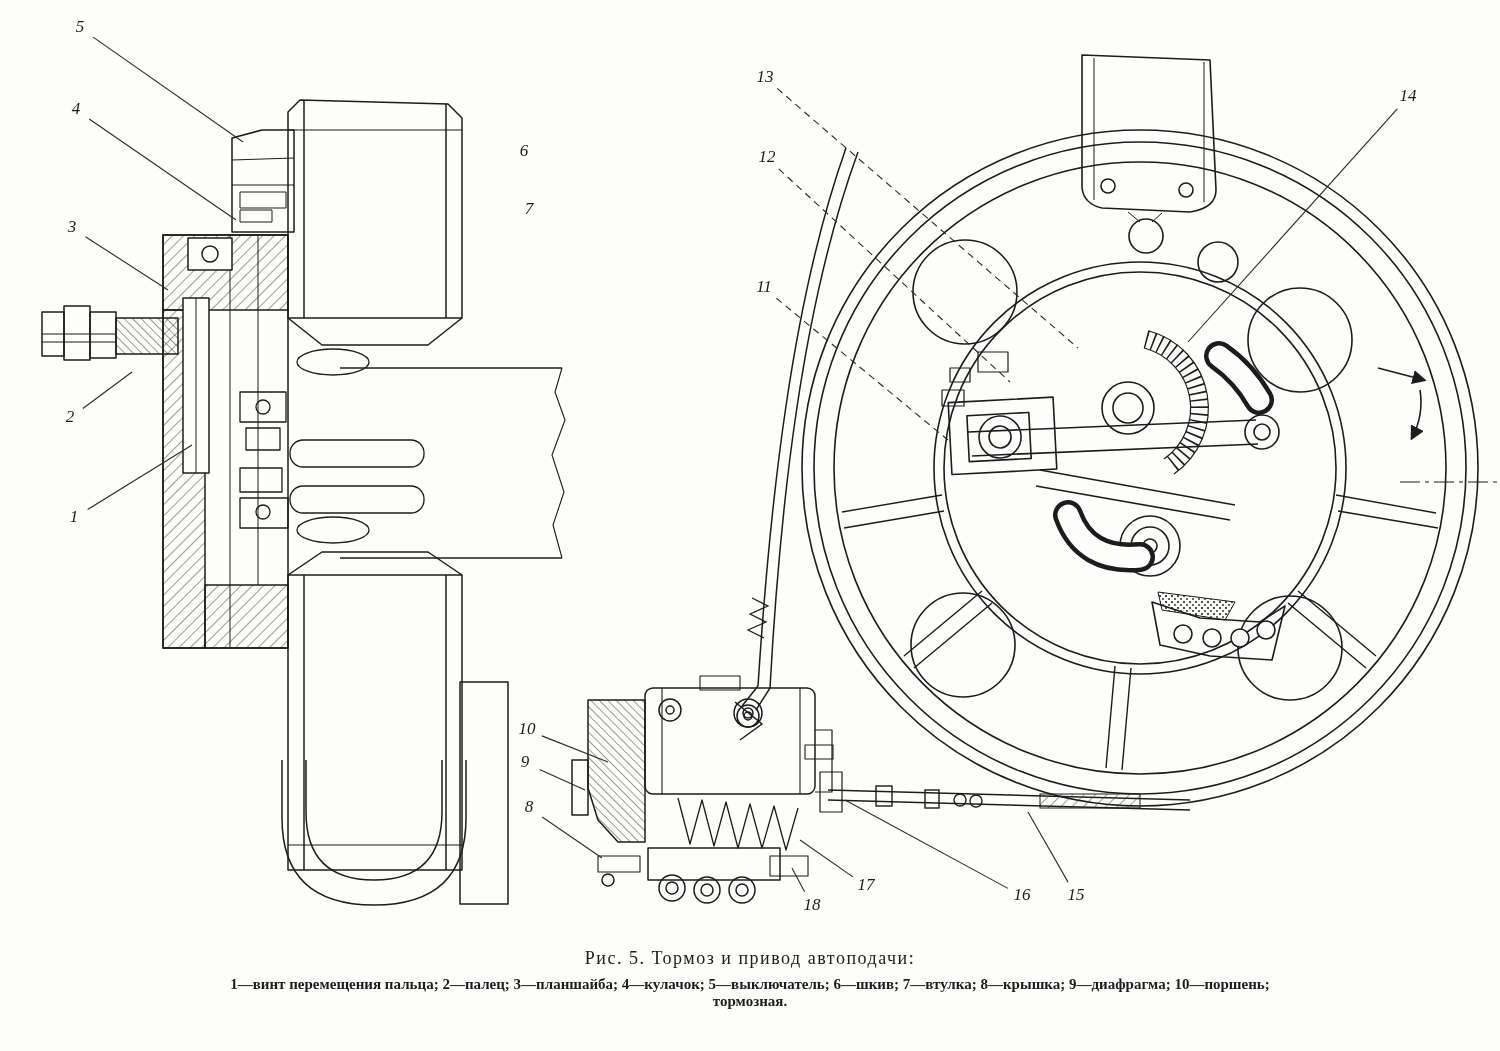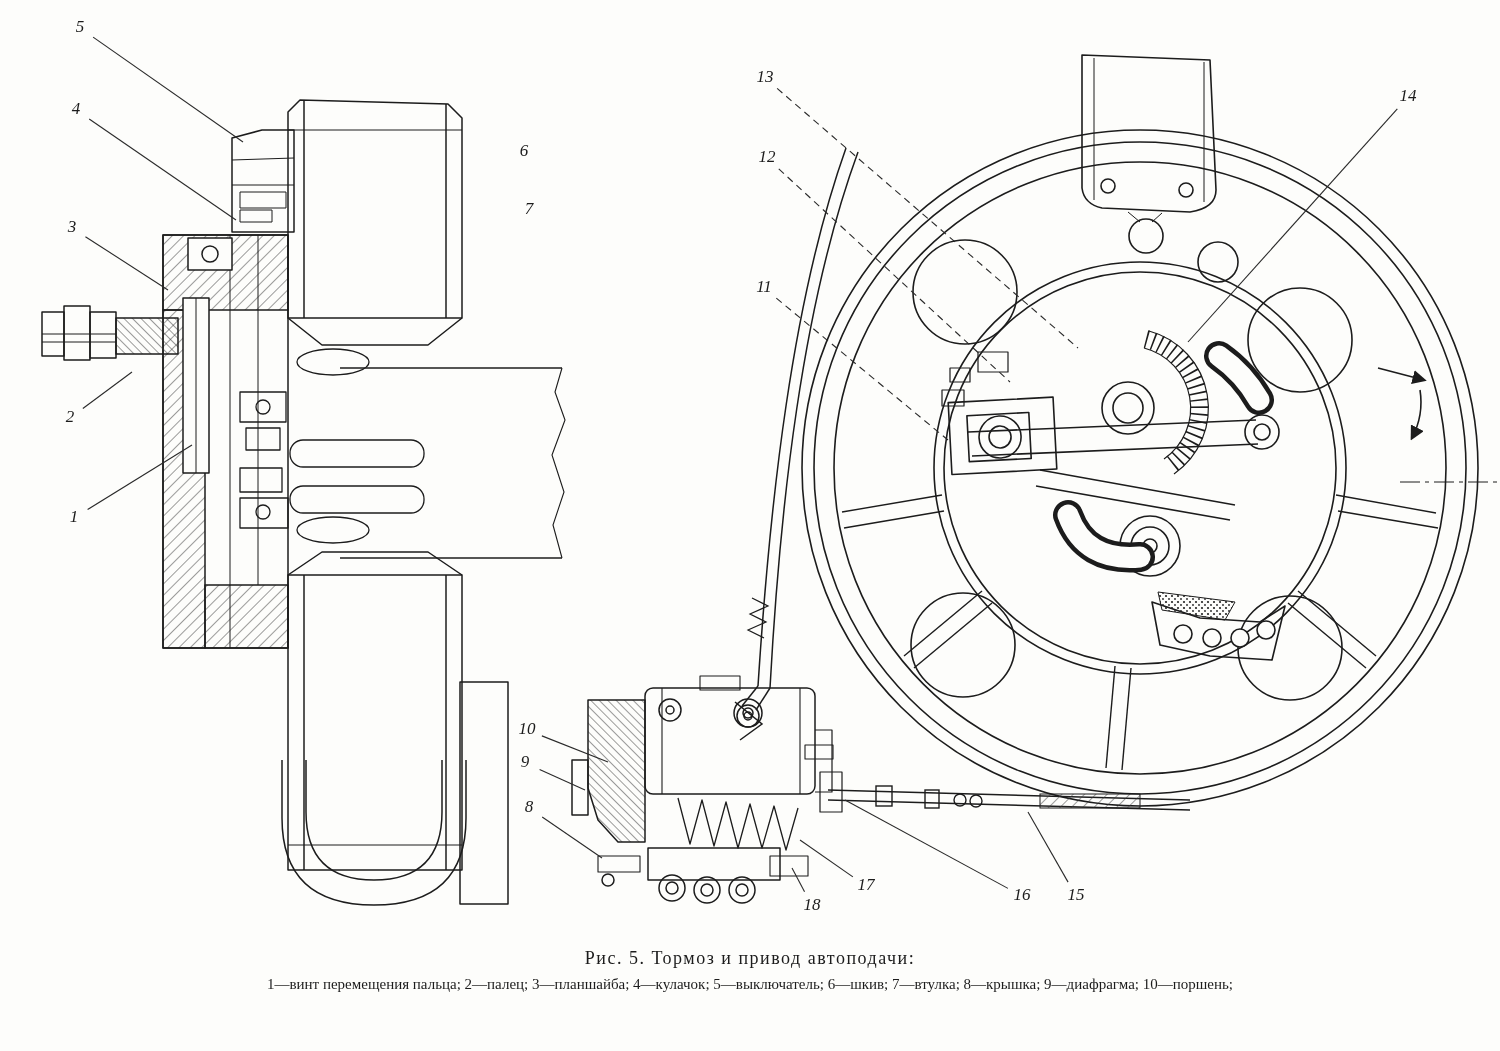--- a/index.html
+++ b/index.html
@@ -32,20 +32,21 @@
   }
   .caption-title{
     font-size:18px;
     letter-spacing:1.5px;
     margin-bottom:7px;
   }
   .legend{
     font-size:15px;
     line-height:16.5px;
     padding:0 60px;
+    font-weight:bold;
   }
 </style>
 </head>
 <body>
 
 <div class="page">
 
 <svg width="1500" height="1051" viewBox="0 0 1500 1051">
   <defs>
     <pattern id="hatch" patternUnits="userSpaceOnUse" width="8" height="8" patternTransform="rotate(45)">
@@ -329,16 +330,17 @@
         <text x="1022" y="896" class="callout">16</text>
         <line x1="1068.0617769862906" y1="882.1081097260087" x2="1028" y2="812" class="leader"></line>
         <text x="1076" y="896" class="callout">15</text>
       </g>
 </svg>
 
 <div class="caption">
   <div class="caption-title">Рис. 5. Тормоз и привод автоподачи:</div>
   <div class="legend">
     <div>1—винт перемещения пальца; 2—палец; 3—планшайба; 4—кулачок; 5—выключатель; 6—шкив; 7—втулка; 8—крышка; 9—диафрагма; 10—поршень;</div>
+    <div>тормозная.</div>
   </div>
 </div>
 
 </div>
 
 </body></html>

